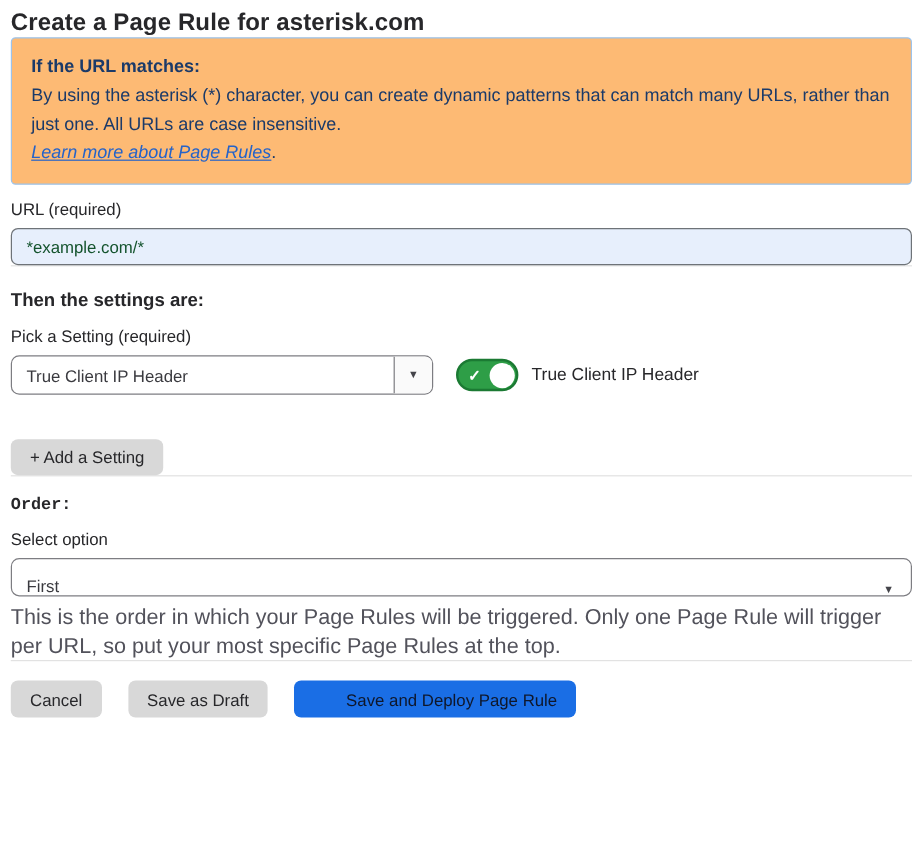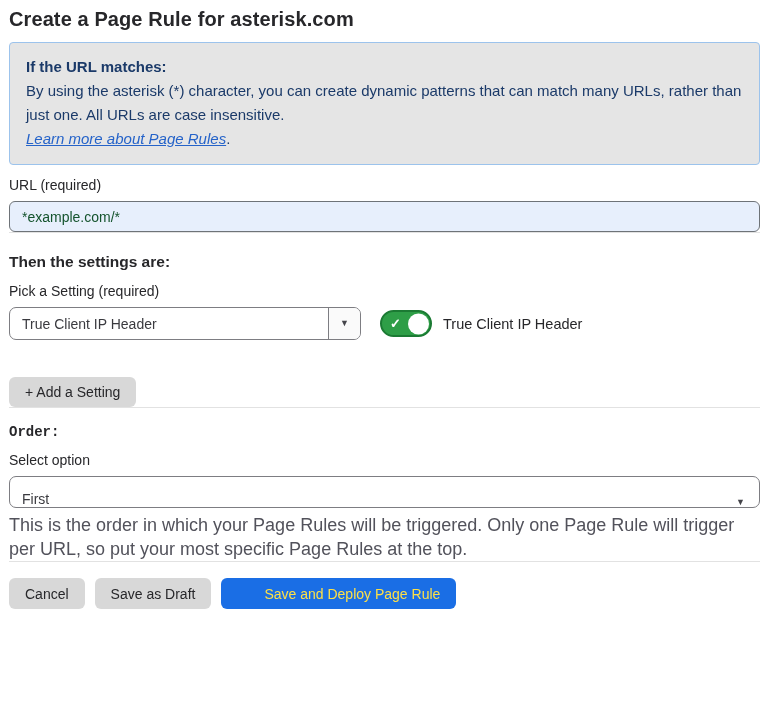--- a/index.html
+++ b/index.html
@@ -14,22 +14,21 @@
 
   h1.page-title {
     margin-top: 8px;
     font-size: 20px;
     font-weight: 700;
     color: #27272a;
     letter-spacing: 0.1px;
   }
 
   .info-box {
-    margin-top: 11px;
-    background: #e5e5e5;
+    background: #fdba74;
     border: 1px solid #9cc3ec;
     border-radius: 4px;
     padding: 12px 16px 13px 16px;
     color: #1b3a69;
     font-size: 15px;
     line-height: 24px;
   }
   .info-heading { font-weight: 700; }
   .info-link-line a {
     color: #2563c9;
@@ -189,25 +188,25 @@
     font-size: 18px;
     line-height: 24px;
     color: #52525b;
     max-width: 752px;
   }
 
   .footer-row {
     margin-top: 16px;
     display: flex;
     align-items: center;
-    gap: 10px;
+    gap: 22px;
   }
   .btn-primary {
     background: #1a6ee5;
-    color: #fde047;
+    color: #0f172a;
     padding-left: 43px;
   }
 </style>
 </head>
 <body>
 
 <div class="page">
 
   <h1 class="page-title">Create a Page Rule for asterisk.com</h1>
 

